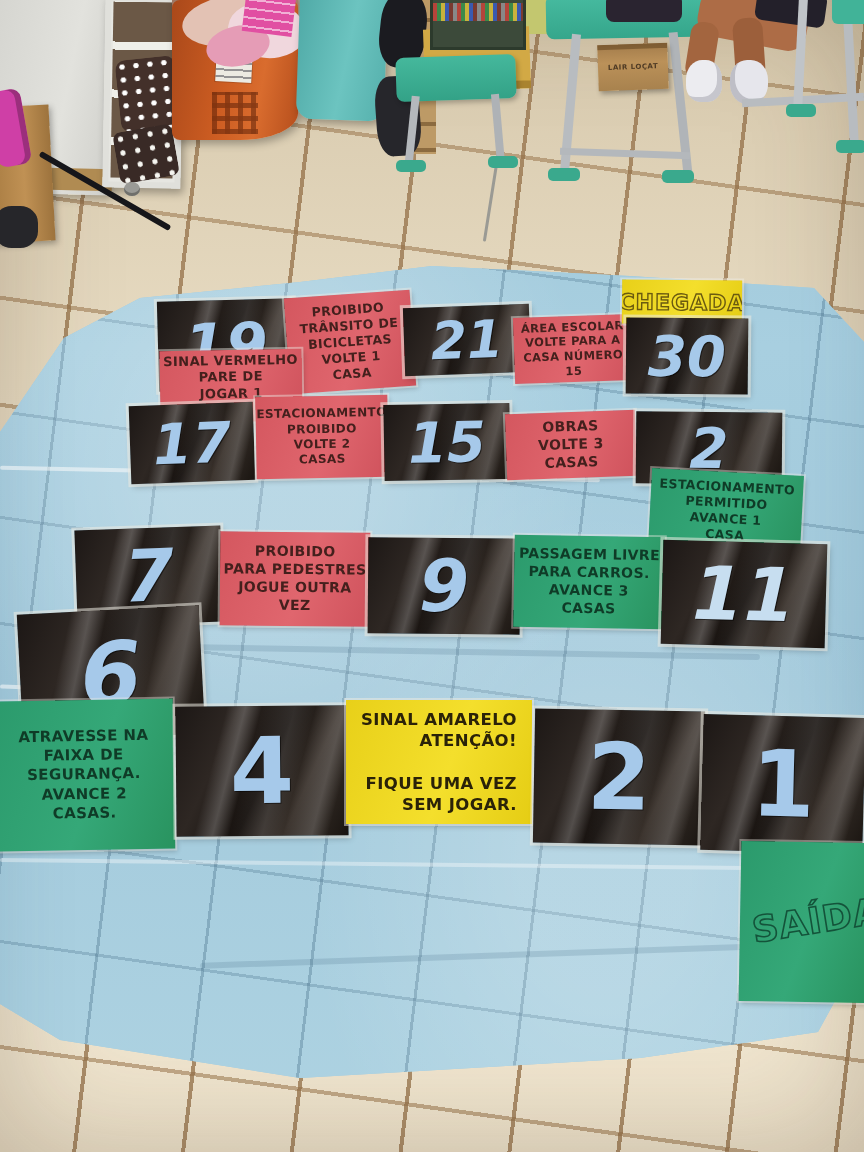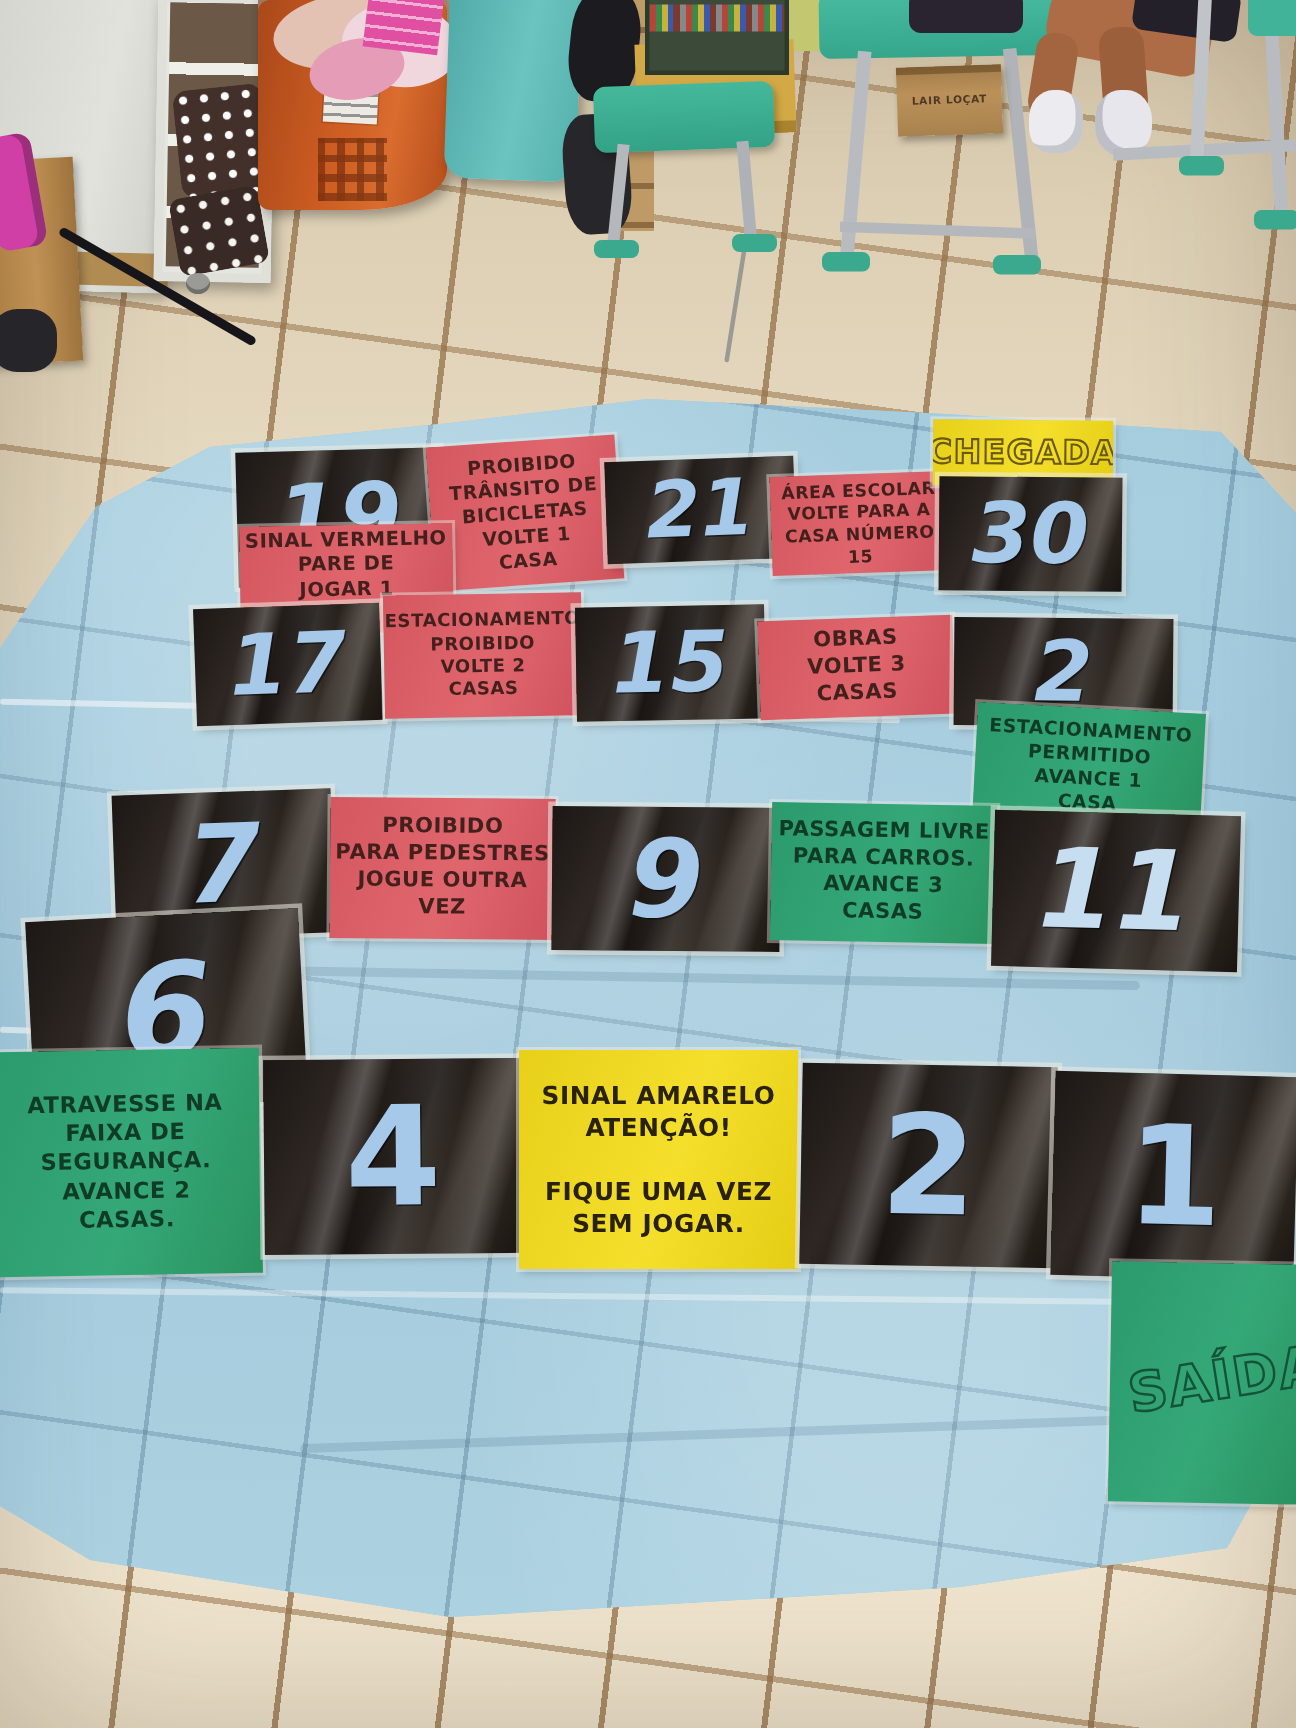--- a/index.html
+++ b/index.html
@@ -118,21 +118,21 @@
   .c13{left:636px;top:412px;width:146px;height:72px;transform:rotate(.5deg);} .c13 .num{font-size:56px;}
   .card-estperm{left:650px;top:472px;width:152px;height:78px;transform:rotate(3deg);font-size:12.5px;}
   .c7{left:76px;top:528px;width:146px;height:96px;transform:rotate(-2deg);} .c7 .num{font-size:72px;}
   .card-pedestres{left:220px;top:532px;width:150px;height:94px;transform:rotate(.5deg);font-size:14px;}
   .c9{left:368px;top:538px;width:152px;height:96px;transform:rotate(.5deg);} .c9 .num{font-size:72px;}
   .card-passagem{left:514px;top:536px;width:150px;height:92px;transform:rotate(1deg);font-size:14px;}
   .c11{left:662px;top:542px;width:164px;height:104px;transform:rotate(1.5deg);} .c11 .num{font-size:74px;color:#c7def0;}
   .c6{left:20px;top:610px;width:182px;height:128px;transform:rotate(-3deg);} .c6 .num{font-size:88px;}
   .card-atravesse{left:-6px;top:700px;width:180px;height:150px;transform:rotate(-1deg);font-size:15px;}
   .c4{left:176px;top:706px;width:172px;height:130px;transform:rotate(-.5deg);} .c4 .num{font-size:92px;font-style:normal;}
-  .card-amarelo{left:346px;top:700px;width:186px;height:146px;font-size:16.5px;}
+  .card-amarelo{left:346px;top:700px;width:186px;height:124px;font-size:16.5px;text-align:right;}
   .c2{left:534px;top:710px;width:170px;height:134px;transform:rotate(1deg);} .c2 .num{font-size:92px;font-style:normal;}
   .c1{left:702px;top:716px;width:162px;height:136px;transform:rotate(1.5deg);} .c1 .num{font-size:92px;font-style:normal;}
   .card-saida{left:740px;top:842px;width:126px;height:160px;transform:rotate(1deg);font-size:36px;}
   .card-saida .outline-txt{display:inline-block;transform:rotate(-10deg) translateX(14px);}
 </style>
 </head>
 <body>
 
 <div id="stage">
 

